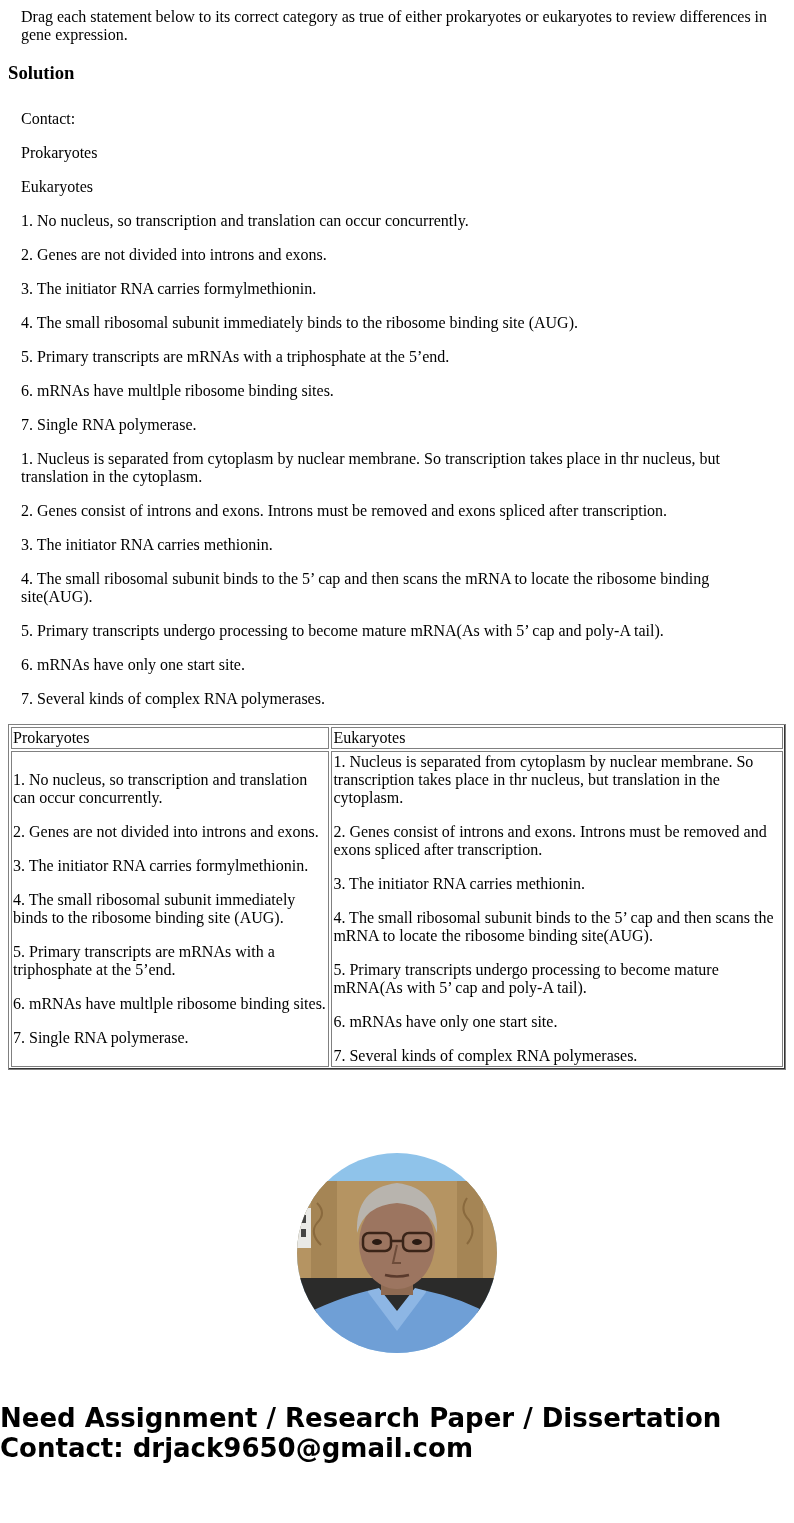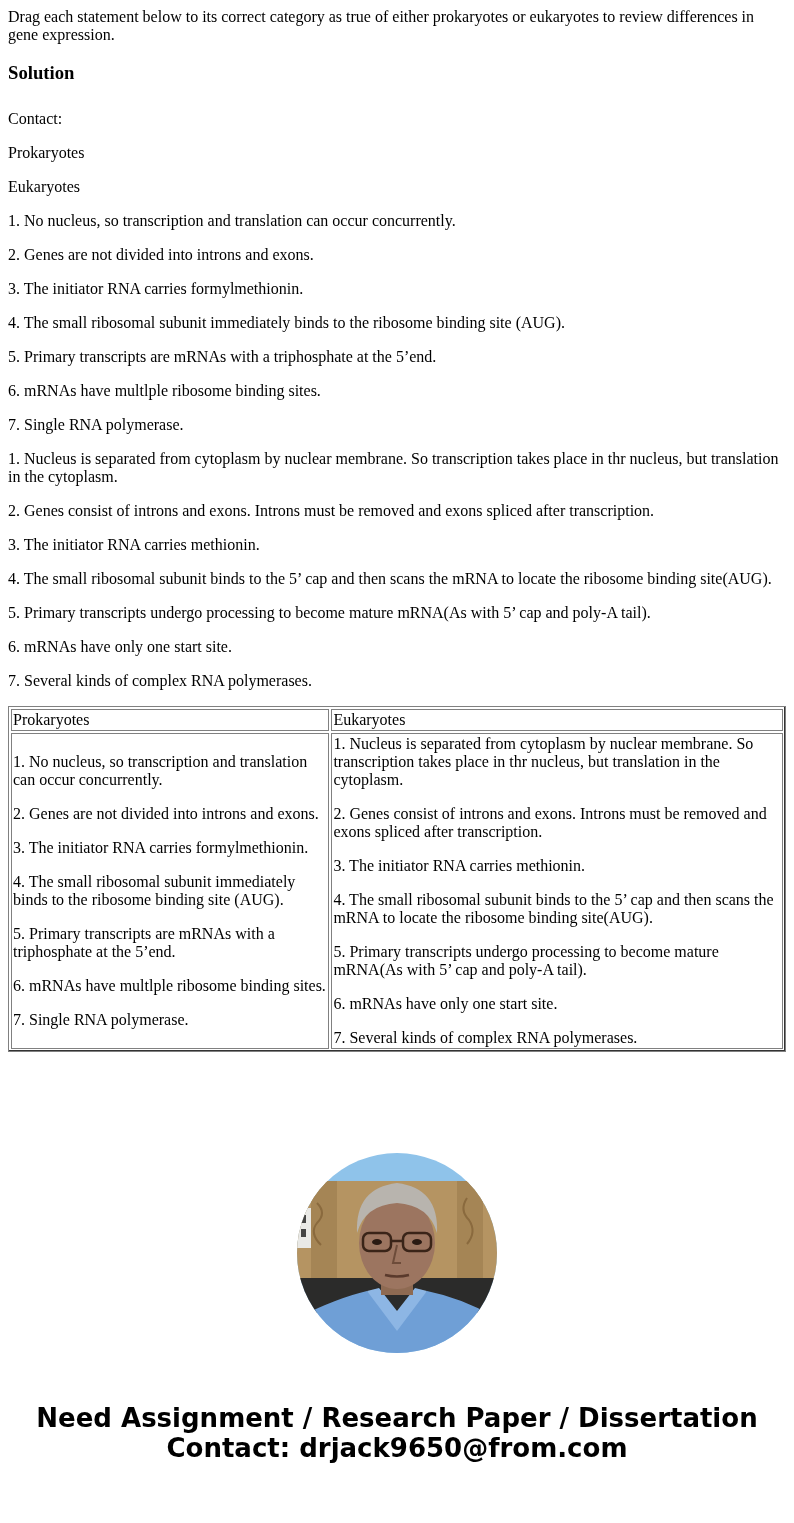--- a/index.html
+++ b/index.html
@@ -13,21 +13,21 @@
       font-family: "Liberation Serif", "DejaVu Serif", serif;
       font-size: 16px;
       line-height: 18px;
       color: #000000;
       position: relative;
     }
     .content {
       padding: 0 8px;
     }
     p {
-      margin: 16px 0;
+      margin: 16px 13px;
     }
     .intro {
       margin-top: 8px;
     }
     h3.solution-heading {
       font-size: 18.7px;
       font-weight: bold;
       margin: 18px 0 26px 0;
       line-height: 22px;
     }
@@ -63,21 +63,21 @@
       border-radius: 50%;
       overflow: hidden;
     }
     .avatar-wrap svg { display: block; }
 
     .promo {
       position: absolute;
       left: 0;
       top: 1403px;
       width: 794px;
-      text-align: center;
+      text-align: left;
       font-family: "DejaVu Sans", "Liberation Sans", sans-serif;
       font-weight: bold;
       font-size: 26px;
       line-height: 30px;
       color: #000000;
     }
     .promo div { margin: 0; }
   </style>
 </head>
 <body>
@@ -175,14 +175,14 @@
     <ellipse cx="80" cy="89" rx="5" ry="3" fill="#2a1a12"></ellipse>
     <ellipse cx="120" cy="89" rx="5" ry="3" fill="#2a1a12"></ellipse>
 
     <path d="M100 92 L96 110 L104 110" stroke="#6d4c3a" stroke-width="2" fill="none"></path>
     <path d="M88 122 Q100 125 112 122" stroke="#5a3a2c" stroke-width="2.5" fill="none"></path>
   </svg>
 </div>
 
 <div class="promo">
   <div>Need Assignment / Research Paper / Dissertation</div>
-  <div>Contact: drjack9650@from.com</div>
+  <div>Contact: drjack9650@gmail.com</div>
 </div>
 
 </body></html>

